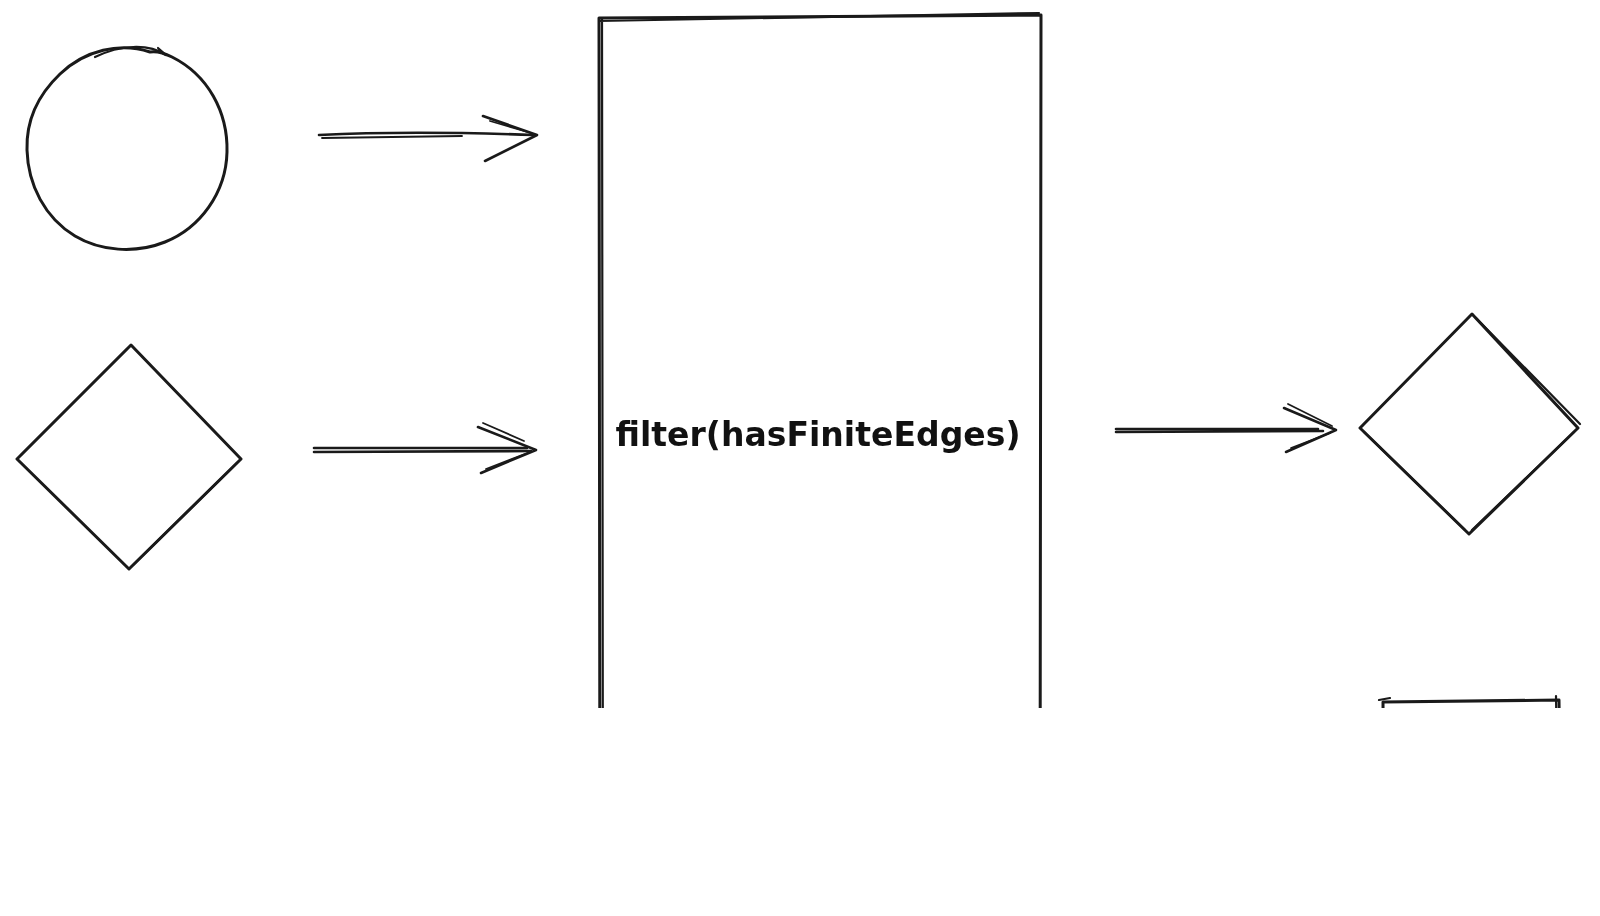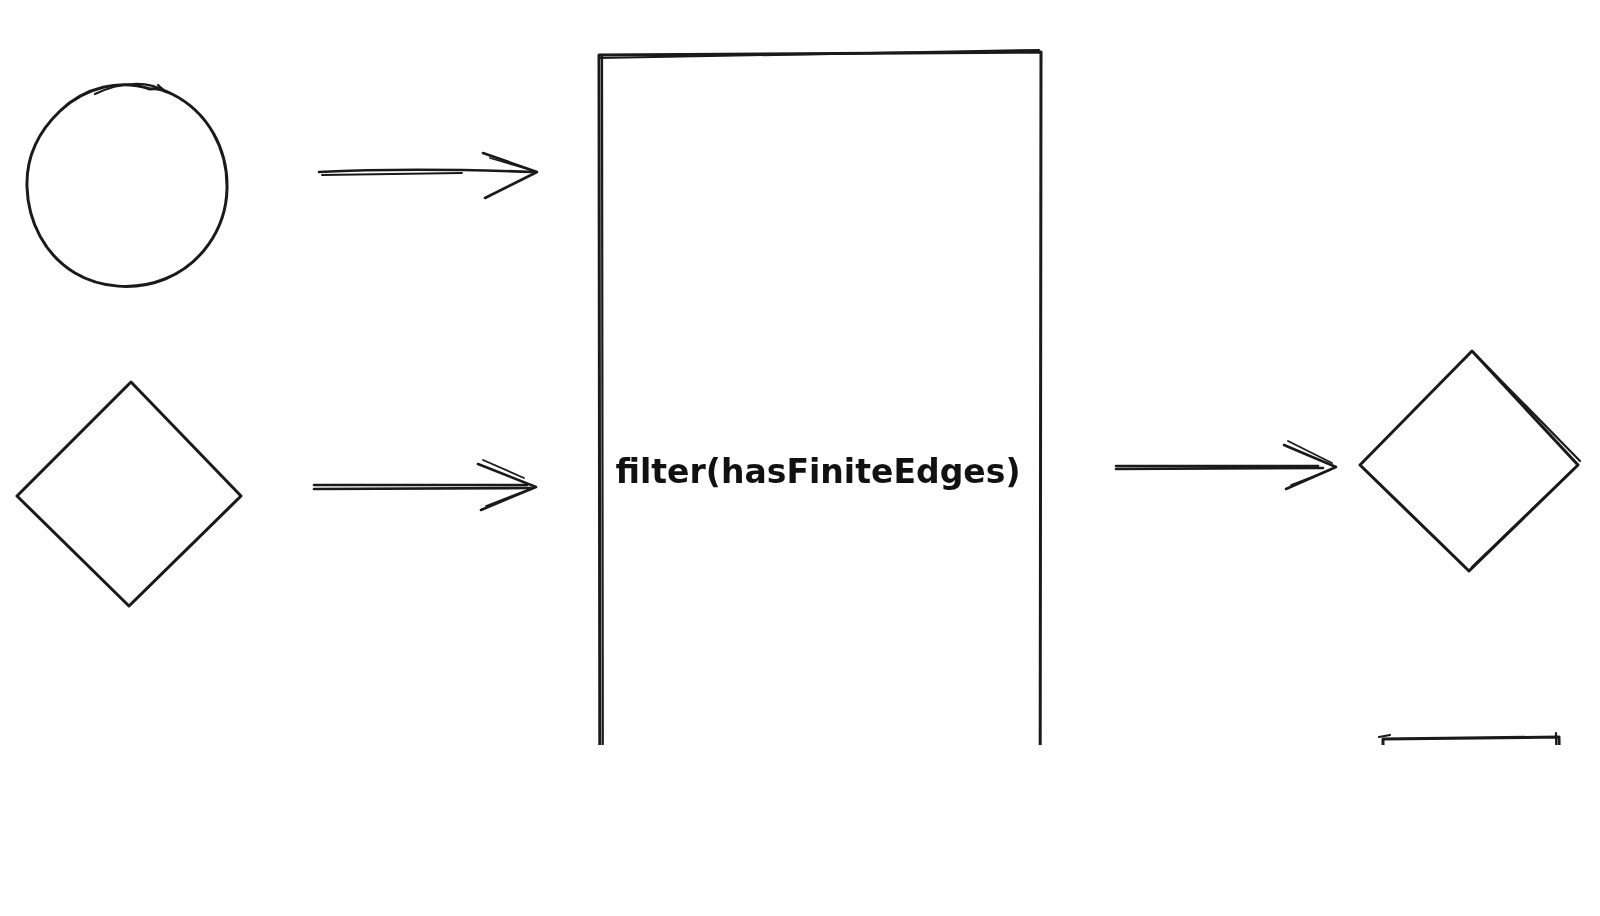--- a/index.html
+++ b/index.html
@@ -2,21 +2,20 @@
 <html><head>
 <meta charset="utf-8">
 <style>
   html, body { margin: 0; padding: 0; background: #ffffff; }
   .stage {
     position: relative;
     width: 1600px;
     height: 708px;
     background: #ffffff;
     overflow: hidden;
-    margin-top: 37px;
   }
   .stage svg { position: absolute; inset: 0; display: block; }
   .ink {
     fill: none;
     stroke: #1a1a1a;
     stroke-width: 3;
     stroke-linecap: round;
     stroke-linejoin: round;
   }
   .ink.thin { stroke-width: 2.2; }

